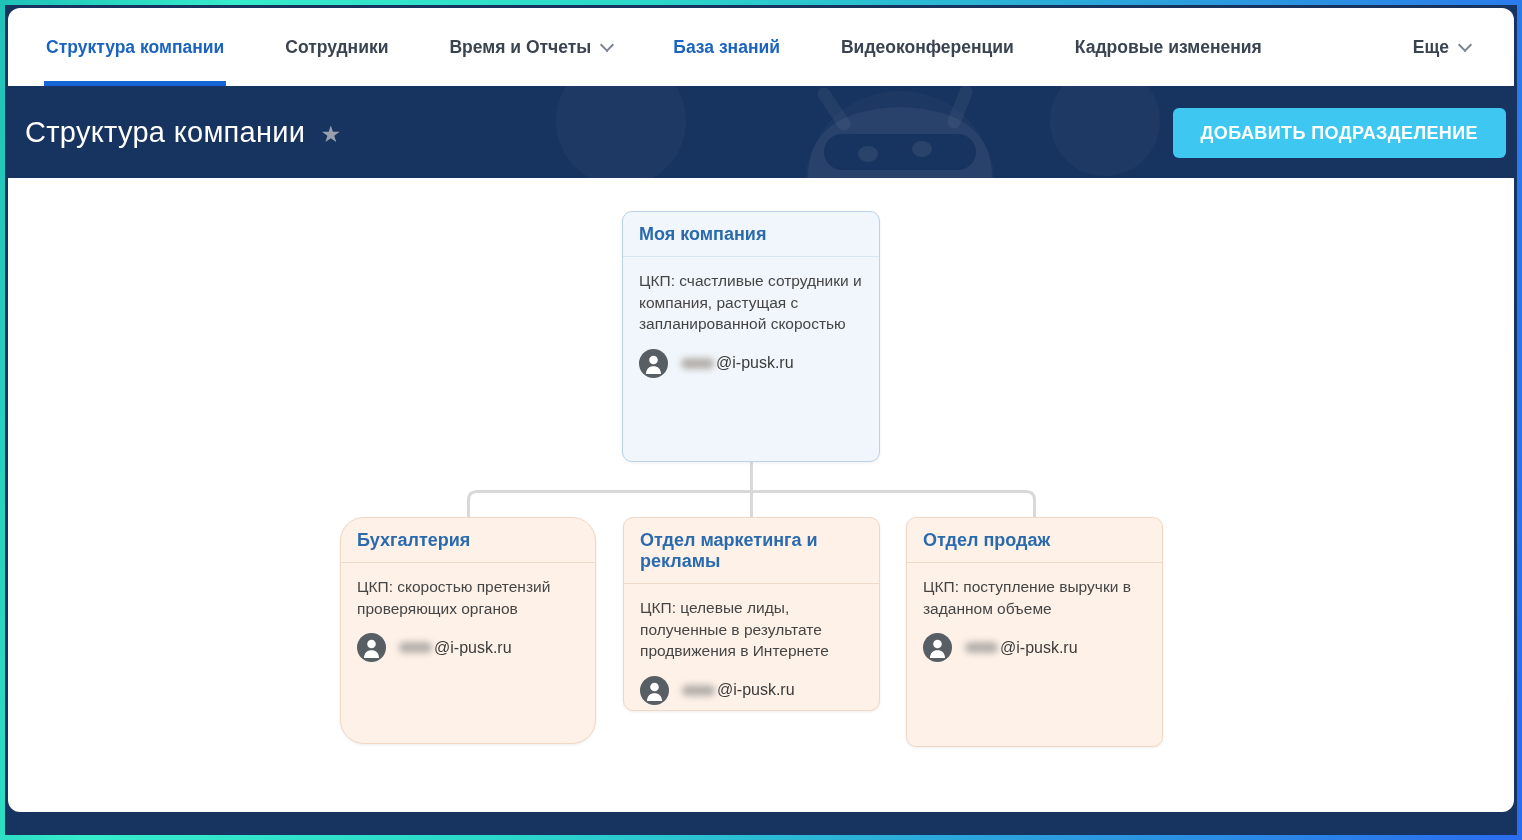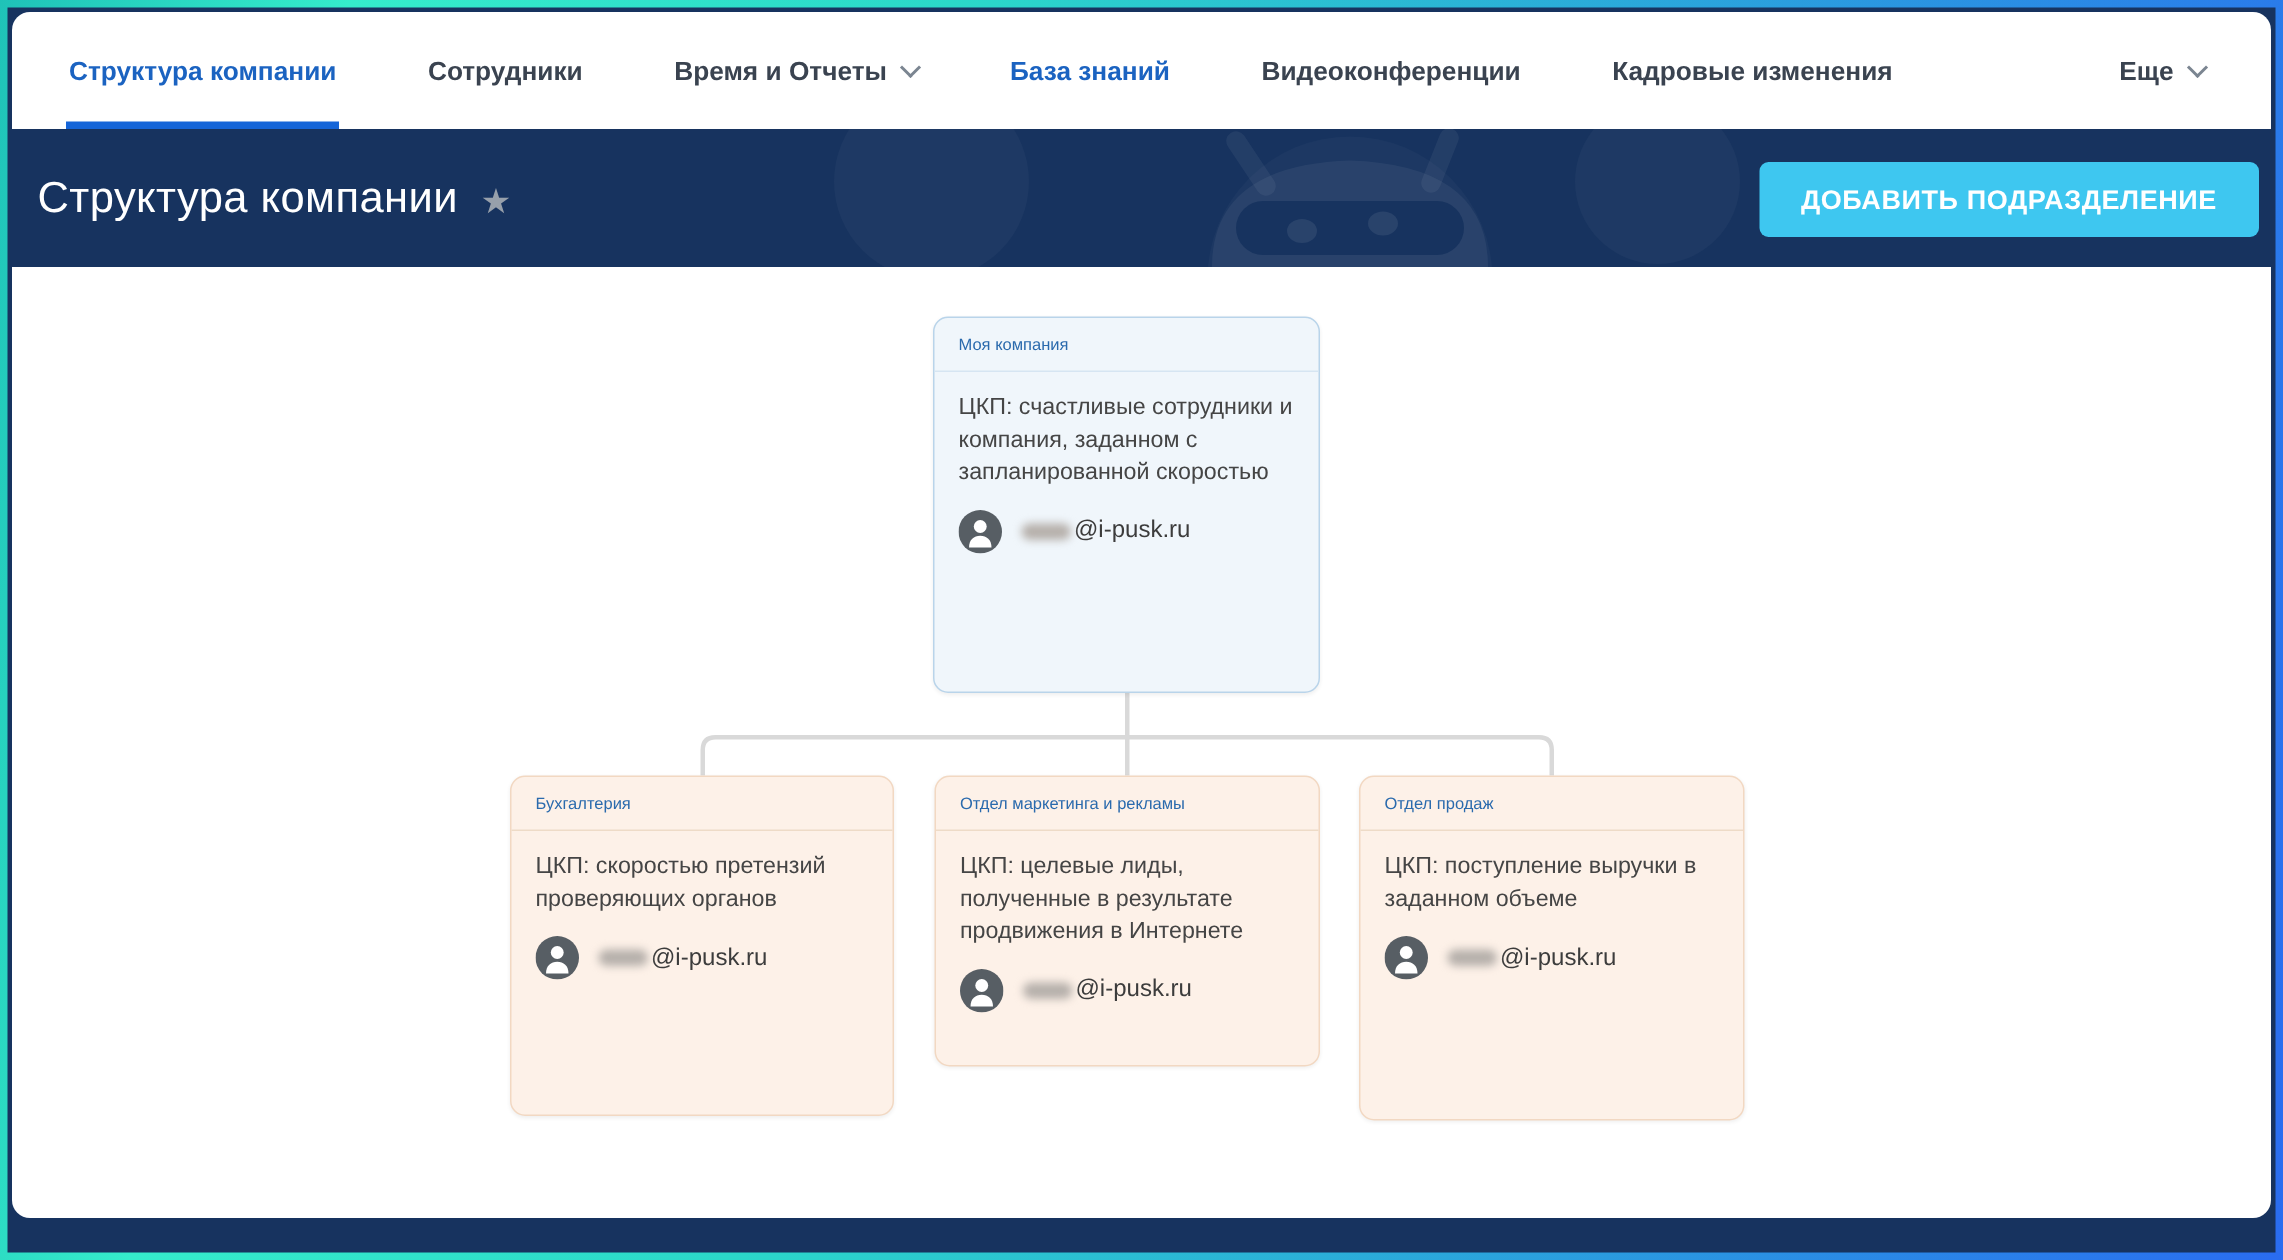--- a/index.html
+++ b/index.html
@@ -69,21 +69,21 @@
   }
   .connector{position:absolute;left:0;top:0;}
   
   .node{
     position:absolute;box-sizing:border-box;border-radius:10px;
     border:1px solid;box-shadow:0 1px 3px rgba(0,0,0,.07);
   }
   .node.blue{background:#f0f6fb;border-color:#b9d4ea;}
   .node.peach{background:#fdf1e8;border-color:#f2d8c2;}
   .node-title{
-    font-size:11px;font-weight:400;color:#2a6aad;
+    font-size:18px;font-weight:700;color:#2a6aad;
     padding:12px 16px 11px;border-bottom:1px solid;
   }
   .node.blue .node-title{border-color:#d6e5f2;}
   .node.peach .node-title{border-color:#eedbc7;}
   .node-body{padding:13px 16px;font-size:15.5px;line-height:21.5px;color:#454545;}
   .person{display:flex;align-items:center;margin-top:14px;}
   .avatar{width:29px;height:29px;flex:0 0 29px;}
   .blur-name{
     width:33px;height:11px;border-radius:6px;background:#b6b0ab;
     filter:blur(3px);margin-left:13px;
@@ -146,34 +146,34 @@
 
       <svg class="connector" width="1506" height="634" viewBox="0 0 1506 634" aria-hidden="true">
         <path d="M743.5 284 L743.5 339" stroke="#d9d9d9" stroke-width="3" fill="none"></path>
         <path d="M460.5 339 L460.5 322 Q460.5 313.5 469 313.5 L743.5 313.5" stroke="#d9d9d9" stroke-width="3" fill="none"></path>
         <path d="M1026.5 339 L1026.5 322 Q1026.5 313.5 1018 313.5 L743.5 313.5" stroke="#d9d9d9" stroke-width="3" fill="none"></path>
       </svg>
 
       <section class="node blue" style="left:614px;top:33px;width:258px;height:251px;">
         <div class="node-title">Моя компания</div>
         <div class="node-body">
-          <div>ЦКП: счастливые сотрудники и компания, заданном с запланированной скоростью</div>
-          <div class="person">
-            <svg class="avatar" viewBox="0 0 29 29" aria-hidden="true">
-              <circle cx="14.5" cy="14.5" r="14.5" fill="#575e64"></circle>
-              <circle cx="14.5" cy="11" r="4.3" fill="#fff"></circle>
-              <path d="M7 25 C7 19.8 10.3 17.2 14.5 17.2 C18.7 17.2 22 19.8 22 25 Z" fill="#fff"></path>
-            </svg>
-            <span class="blur-name"></span>
-            <span class="email">@i-pusk.ru</span>
-          </div>
-        </div>
-      </section>
-
-      <section class="node peach" style="left:332px;top:339px;width:256px;height:227px;">
+          <div>ЦКП: счастливые сотрудники и компания, растущая с запланированной скоростью</div>
+          <div class="person">
+            <svg class="avatar" viewBox="0 0 29 29" aria-hidden="true">
+              <circle cx="14.5" cy="14.5" r="14.5" fill="#575e64"></circle>
+              <circle cx="14.5" cy="11" r="4.3" fill="#fff"></circle>
+              <path d="M7 25 C7 19.8 10.3 17.2 14.5 17.2 C18.7 17.2 22 19.8 22 25 Z" fill="#fff"></path>
+            </svg>
+            <span class="blur-name"></span>
+            <span class="email">@i-pusk.ru</span>
+          </div>
+        </div>
+      </section>
+
+      <section class="node peach" style="left:332px;top:339px;width:256px;height:227px;border-radius:24px;">
         <div class="node-title">Бухгалтерия</div>
         <div class="node-body">
           <div>ЦКП: скоростью претензий проверяющих органов</div>
           <div class="person">
             <svg class="avatar" viewBox="0 0 29 29" aria-hidden="true">
               <circle cx="14.5" cy="14.5" r="14.5" fill="#575e64"></circle>
               <circle cx="14.5" cy="11" r="4.3" fill="#fff"></circle>
               <path d="M7 25 C7 19.8 10.3 17.2 14.5 17.2 C18.7 17.2 22 19.8 22 25 Z" fill="#fff"></path>
             </svg>
             <span class="blur-name"></span>

